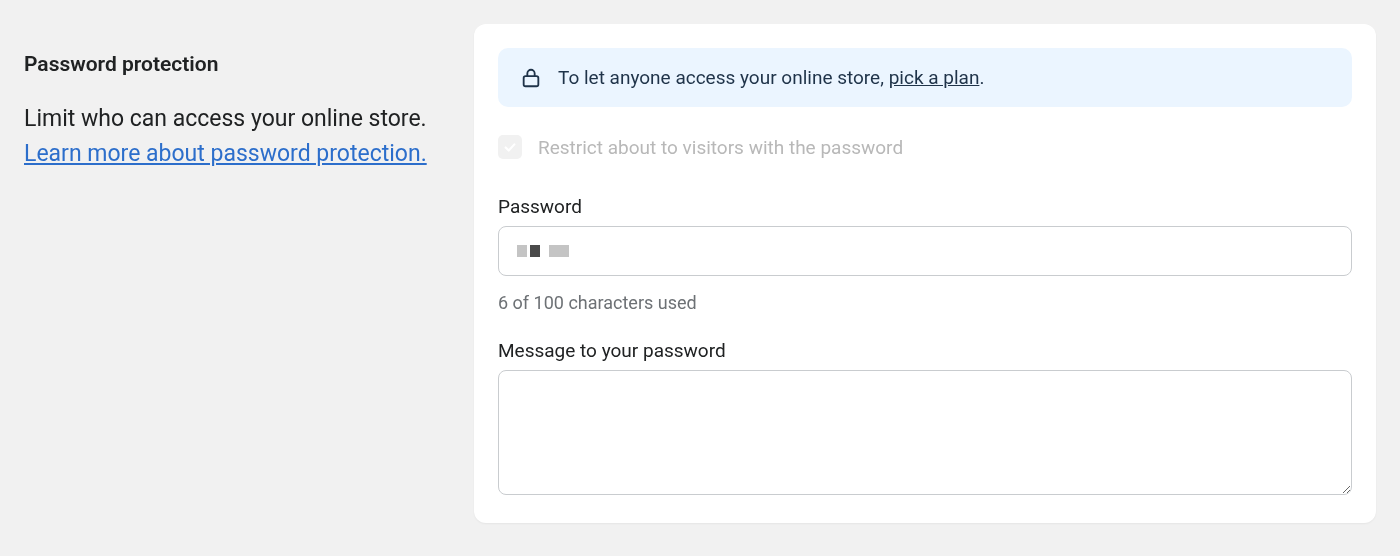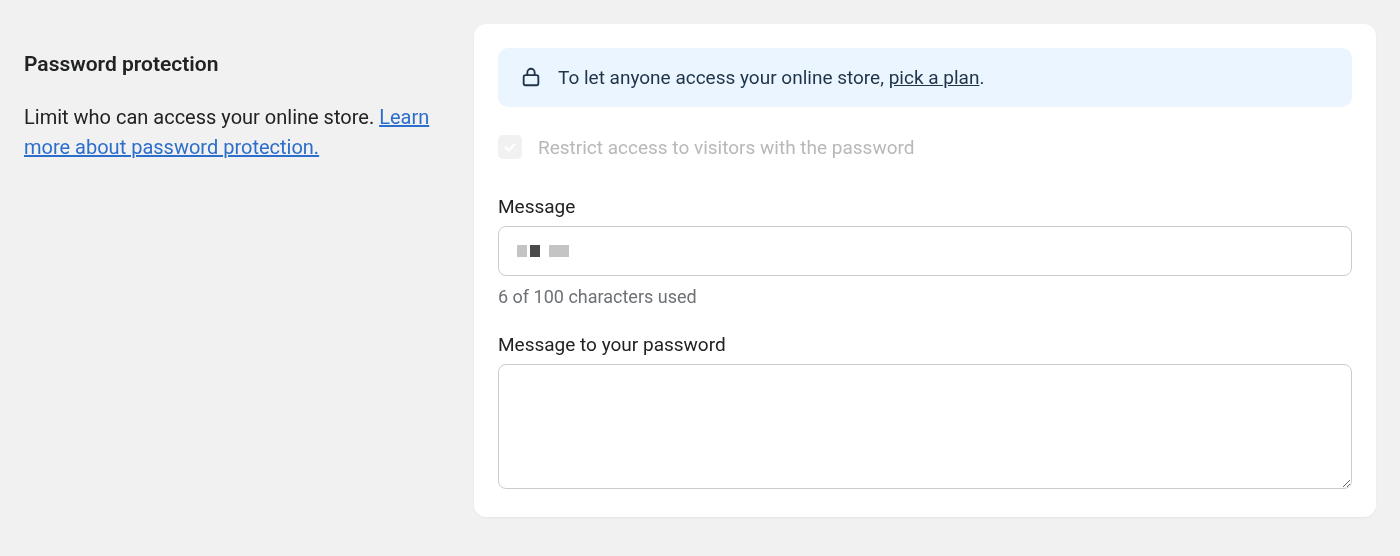--- a/index.html
+++ b/index.html
@@ -22,42 +22,42 @@
       width: 450px;
       padding-top: 28px;
     }
     .section-title {
       font-size: 21px;
       font-weight: 600;
       color: #202223;
       margin-bottom: 26px;
     }
     .section-description {
-      font-size: 20px;
+      font-size: 23px;
       color: #202223;
       line-height: 1.5;
     }
     .link {
       color: #2c6ecb;
       text-decoration: underline;
       cursor: pointer;
     }
     .card {
       flex: 1;
       background: #ffffff;
       border-radius: 12px;
       padding: 24px;
       box-shadow: 0 1px 2px rgba(0,0,0,0.05);
     }
     .banner {
       background: #ebf5ff;
       border-radius: 10px;
       padding: 18px 22px;
       display: flex;
-      align-items: flex-start;
+      align-items: center;
       gap: 16px;
       margin-bottom: 28px;
     }
     .banner-icon {
       width: 22px;
       height: 22px;
       flex-shrink: 0;
     }
     .banner-text {
       font-size: 19px;
@@ -110,21 +110,21 @@
       color: #202223;
       font-family: inherit;
       outline: none;
       resize: vertical;
       height: 125px;
       background: #ffffff;
     }
     .field-help {
       font-size: 18px;
       color: #6d7175;
-      margin-top: 10px;
+      margin-top: 16px;
     }
     .password-mask {
       display: flex;
       align-items: center;
       gap: 3px;
       height: 20px;
     }
     .mask-block {
       width: 10px;
       height: 12px;
@@ -167,25 +167,25 @@
         <span>To let anyone access your online store, </span><a class="banner-link">pick a plan</a><span>.</span>
       </span>
     </div>
 
     <div class="checkbox-row">
       <div class="checkbox">
         <svg viewBox="0 0 16 16" fill="none">
           <path d="M3 8.5L6.5 12L13 5" stroke="#ffffff" stroke-width="2.5" stroke-linecap="round" stroke-linejoin="round"></path>
         </svg>
       </div>
-      <span class="checkbox-label">Restrict access to visitors with the password</span>
+      <span class="checkbox-label">Restrict about to visitors with the password</span>
     </div>
 
     <div class="field">
-      <label class="field-label">Message</label>
+      <label class="field-label">Password</label>
       <div class="password-input-wrapper">
         <div class="password-mask">
           <div class="mask-block light"></div>
           <div class="mask-block"></div>
           <div class="mask-block light wide" style="margin-left:6px;"></div>
         </div>
       </div>
       <div class="field-help">6 of 100 characters used</div>
     </div>
 

